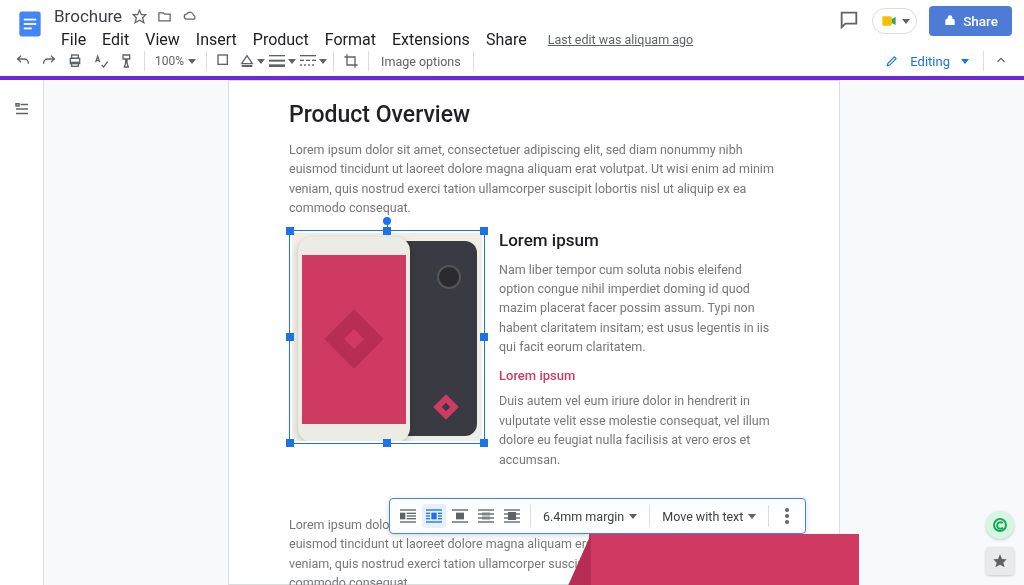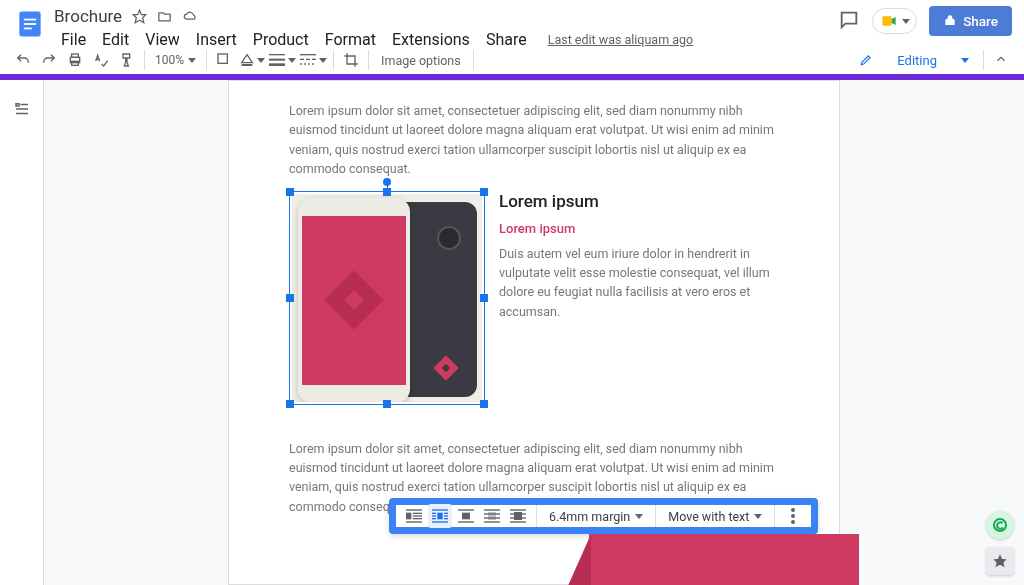--- a/index.html
+++ b/index.html
@@ -40,32 +40,32 @@
     cursor: pointer;
   }
   .share-btn {
     display: flex; align-items: center; gap: 6px;
     background: #4d7cd6; color: #fff; font-weight: 500;
     padding: 7px 14px; border-radius: 4px; font-size: 13.5px;
     cursor: pointer;
   }
   .toolbar {
     display: flex; align-items: center; padding: 0 10px;
-    height: 34px; border-bottom: 6px solid #6d28d9;
+    height: 34px; border-bottom: 4px solid #6d28d9;
   }
   .tb-btn {
     min-width: 26px; height: 26px; display: flex; align-items: center; justify-content: center;
     color: #5f6368; border-radius: 3px; cursor: pointer; padding: 0 2px;
   }
   .tb-zoom { display: flex; align-items:center; padding: 0 6px; font-size: 12px; color: #5f6368; gap:4px; cursor:pointer; }
   .tb-sep { width: 1px; height: 20px; background: #dadce0; margin: 0 4px; }
   .tb-text-btn { font-size: 12.5px; color: #5f6368; padding: 0 8px; height: 26px; display:flex; align-items:center; cursor:pointer; gap:4px;}
   .toolbar-spacer { flex: 1; }
   .editing-btn {
-    display:flex; align-items:center; gap:24px;
+    display:flex; align-items:center; gap:11px;
     font-size: 13px; color: #1a73e8; padding: 4px 10px; cursor:pointer;
   }
   .collapse-btn { color:#5f6368; cursor:pointer; padding:0 6px;}
 
   .workspace {
     position: absolute; top: 80px; bottom: 0; left: 0; right: 0;
     display: flex;
     background: #f8f9fa;
   }
   .left-rail {
@@ -134,21 +134,21 @@
   .small-logo::after{
     content:""; position:absolute; left:50%; top:50%; width:6px; height:6px;
     transform:translate(-50%,-50%); background:#3a3a42;
   }
   .side-col { flex: 1; }
   .h2 { font-size: 17px; font-weight: 500; margin-bottom: 10px; }
   .pink-link { color:#cf3a63; font-size: 13px; font-weight:500; margin: 8px 0; }
   .img-toolbar {
     position:absolute; left:160px; top:417px;
     display:flex; align-items:center; background:#fff;
-    border:7px solid #3b82f6; border-radius:4px; box-shadow:0 2px 6px rgba(0,0,0,.15);
+    border:1px solid #3b82f6; border-radius:4px; box-shadow:0 2px 6px rgba(0,0,0,.15);
     height:36px; padding:0 6px; gap:2px;
   }
   .wrap-btn {
     width:24px; height:24px; display:flex; align-items:center; justify-content:center;
     border-radius:3px; cursor:pointer;
   }
   .wrap-btn.active { background:#e8f0fe; }
   .wrap-icon-svg { width:16px; height:14px; }
   .it-sep { width:1px; height:22px; background:#dadce0; margin:0 4px; }
   .it-text { font-size:12.5px; color:#3c4043; padding:0 6px; display:flex; align-items:center; gap:5px; cursor:pointer; }
@@ -334,20 +334,21 @@
   <div class="left-rail">
     <span class="outline-icon"><svg width="18" height="18" viewBox="0 0 24 24" fill="none" stroke="#5f6368" stroke-width="2">
           <rect x="4" y="5" width="4" height="3"></rect>
           <line x1="10" y1="6" x2="20" y2="6"></line>
           <line x1="4" y1="12" x2="20" y2="12"></line>
           <line x1="4" y1="18" x2="20" y2="18"></line>
         </svg></span>
   </div>
   <div class="canvas-area">
     <div class="page">
+      <div class="h1">Product Overview</div>
       <div class="para">Lorem ipsum dolor sit amet, consectetuer adipiscing elit, sed diam nonummy nibh euismod tincidunt ut laoreet dolore magna aliquam erat volutpat. Ut wisi enim ad minim veniam, quis nostrud exerci tation ullamcorper suscipit lobortis nisl ut aliquip ex ea commodo consequat.</div>
       <div class="float-row">
         <div class="image-sel">
           <div class="phones">
             <div class="phone-back">
                 <div class="small-logo"></div>
               </div>
             <div class="phone-front">
                 <div class="phone-screen">
                   <div class="logo-shape"></div>
@@ -360,20 +361,21 @@
           <div class="sel-handle" style="left:50%;top:0"></div>
           <div class="sel-handle" style="left:100%;top:0"></div>
           <div class="sel-handle" style="left:0;top:50%"></div>
           <div class="sel-handle" style="left:100%;top:50%"></div>
           <div class="sel-handle" style="left:0;top:100%"></div>
           <div class="sel-handle" style="left:50%;top:100%"></div>
           <div class="sel-handle" style="left:100%;top:100%"></div>
         </div>
         <div class="side-col">
           <div class="h2">Lorem ipsum</div>
+          <div class="para">Nam liber tempor cum soluta nobis eleifend option congue nihil imperdiet doming id quod mazim placerat facer possim assum. Typi non habent claritatem insitam; est usus legentis in iis qui facit eorum claritatem.</div>
           <div class="pink-link">Lorem ipsum</div>
           <div class="para">Duis autem vel eum iriure dolor in hendrerit in vulputate velit esse molestie consequat, vel illum dolore eu feugiat nulla facilisis at vero eros et accumsan.</div>
         </div>
       </div>
       <div class="para" style="margin-top:34px">Lorem ipsum dolor sit amet, consectetuer adipiscing elit, sed diam nonummy nibh euismod tincidunt ut laoreet dolore magna aliquam erat volutpat. Ut wisi enim ad minim veniam, quis nostrud exerci tation ullamcorper suscipit lobortis nisl ut aliquip ex ea commodo consequat.</div>
 
       <div class="img-toolbar">
         <span class="wrap-btn">
             <svg class="wrap-icon-svg" viewBox="0 0 24 20" fill="#5f6368">
               <rect y="0" width="24" height="2"></rect>

